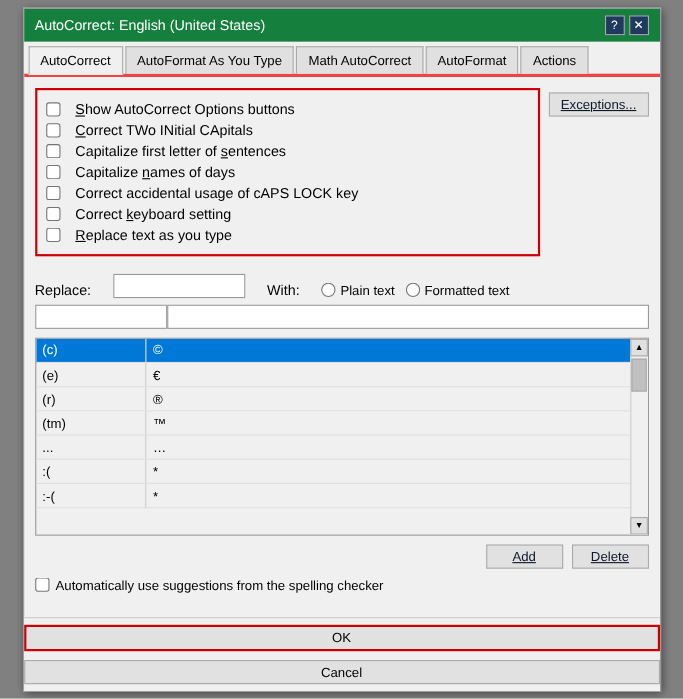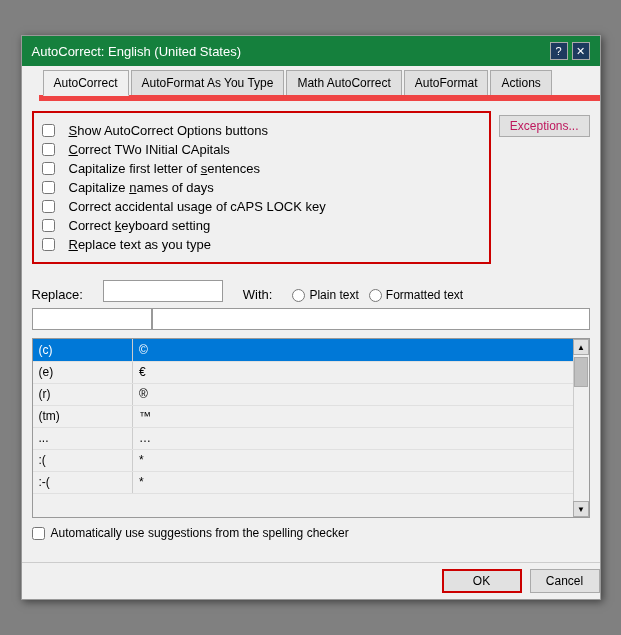--- a/index.html
+++ b/index.html
@@ -40,23 +40,22 @@
       color: white;
       font-size: 11px;
       display: flex;
       align-items: center;
       justify-content: center;
       cursor: pointer;
     }
     .tabs {
       display: flex;
       background: #f0f0f0;
-      border-bottom: 6px solid #ef4444;
+      border-bottom: 3px solid #ef4444;
       padding: 4px 4px 0 4px;
-      margin-left: 17px;
     }
     .tab {
       padding: 5px 10px;
       border: 1px solid #aaa;
       border-bottom: none;
       background: #e0e0e0;
       cursor: pointer;
       margin-right: 2px;
       font-size: 12px;
     }
@@ -88,22 +87,23 @@
     .btn {
       background: #e1e1e1;
       border: 1px solid #aaa;
       padding: 3px 10px;
       font-size: 12px;
       cursor: pointer;
       min-width: 70px;
       text-align: center;
     }
     .btn:disabled, .btn.disabled {
-      color: #be185d;
+      color: #0f172a;
       cursor: default;
+      text-decoration: underline;
     }
     .btn.ok-btn {
       border: 2px solid #cc0000;
       min-width: 80px;
     }
     .replace-row {
       display: flex;
       align-items: flex-end;
       gap: 20px;
       margin-bottom: 6px;
@@ -202,20 +202,21 @@
       margin-bottom: 12px;
       font-size: 12px;
     }
     .bottom-buttons {
       display: flex;
       justify-content: flex-end;
       gap: 8px;
       padding: 6px 0;
       border-top: 1px solid #ccc;
       background: #f0f0f0;
+      flex-direction: column;
     }
     .underline { text-decoration: underline; }
   </style>
 </head>
 <body>
 
 <div class="dialog">
 
   <div class="title-bar">
     <span>AutoCorrect: English (United States)</span>
@@ -332,20 +333,24 @@
         </table>
       </div>
       <div class="scrollbar-track">
         <div class="scrollbar-arrow">▲</div>
         <div class="scrollbar-thumb"></div>
         <div style="flex:1;"></div>
         <div class="scrollbar-arrow">▼</div>
       </div>
     </div>
 
+    <div class="action-row">
+      <button class="btn disabled" disabled="">Add</button>
+      <button class="btn disabled" disabled="">Delete</button>
+    </div>
 
     <div class="footer-check">
       <input type="checkbox" style="">
       <label>Automatically use suggestions from the spelling checker</label>
     </div>
 
   </div>
 
   <div class="bottom-buttons">
     <button class="btn ok-btn">OK</button>

